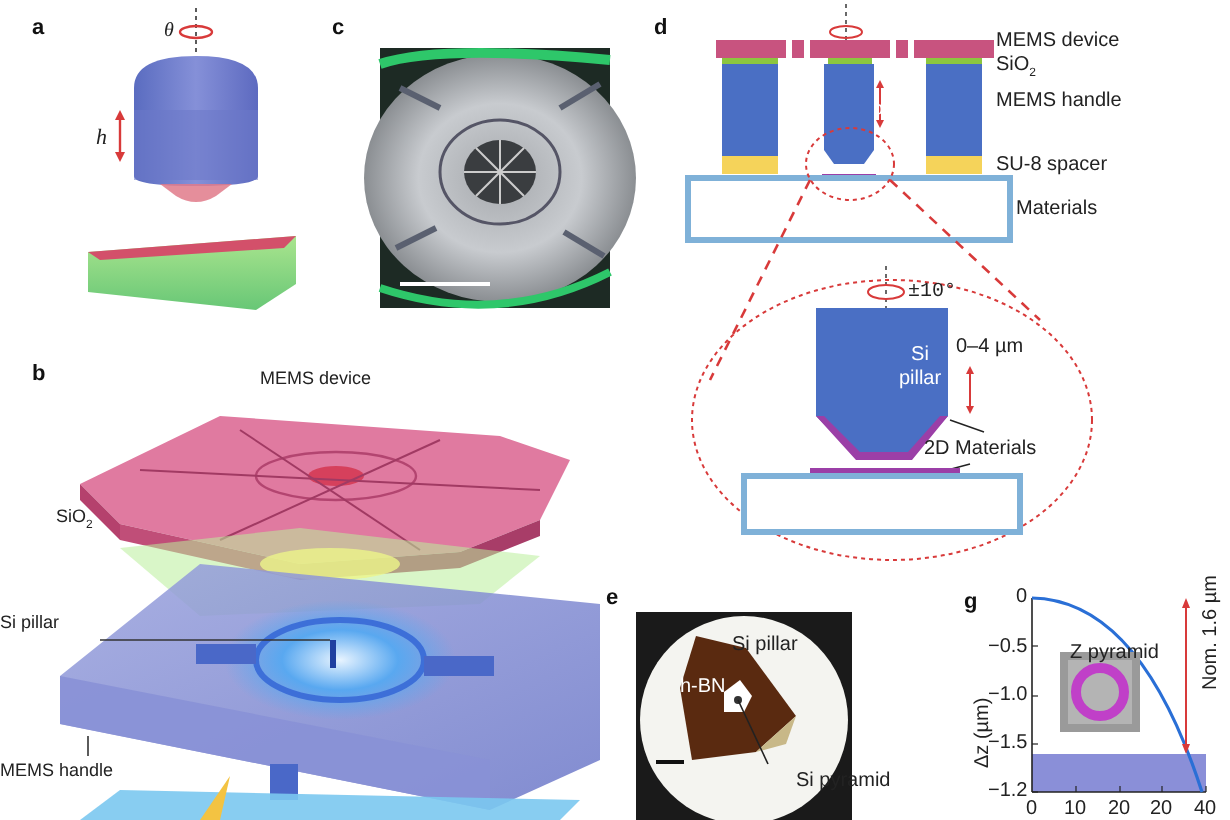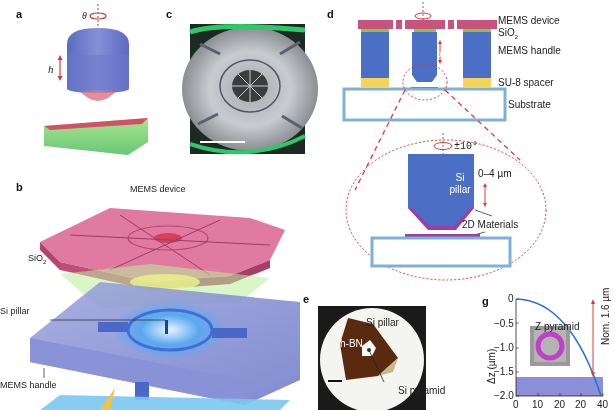--- a/index.html
+++ b/index.html
@@ -171,21 +171,21 @@
   <rect x="52" y="238" width="138" height="28" fill="#fff" stroke="#7fb1d8" stroke-width="3"></rect>
 </svg>
 <div class="lbl-w" style="left:414px;top:38px;width:32px;line-height:11px;">
     <div>Si</div>
     <div>pillar</div>
   </div>
 <div class="lbl" style="left:498px;top:15px;font-size:10px;">MEMS device</div>
 <div class="lbl" style="left:498px;top:27px;font-size:10px;"><span>SiO</span><sub style="font-size:6px;">2</sub></div>
 <div class="lbl" style="left:498px;top:45px;font-size:10px;">MEMS handle</div>
 <div class="lbl" style="left:498px;top:77px;font-size:10px;">SU-8 spacer</div>
-<div class="lbl" style="left:508px;top:99px;font-size:10px;">Substrate</div>
+<div class="lbl" style="left:508px;top:99px;font-size:10px;">Materials</div>
 <div class="lbl" style="left:454px;top:141px;font-size:10px;font-family:Liberation Mono, monospace;">±10°</div>
 <div class="lbl-w" style="left:424px;top:172px;width:40px;line-height:12px;font-size:10px;">
     <div>Si</div>
     <div>pillar</div>
   </div>
 <div class="lbl" style="left:478px;top:168px;font-size:10px;">0–4 µm</div>
 <div class="lbl" style="left:462px;top:219px;font-size:10px;">2D Materials</div>
 
 <div class="plabel" style="left:303px;top:293px;">e</div>
 <svg width="108" height="104" style="left:318px;top:306px;">
@@ -229,18 +229,18 @@
   <polygon points="113,9 111,14 115,14" fill="#d83a3a"></polygon>
   <polygon points="113,87 111,82 115,82" fill="#d83a3a"></polygon>
 </svg>
 <div class="lbl" style="left:535px;top:321px;font-size:10px;">Z pyramid</div>
 <div class="lbl" style="left:600px;top:345px;font-size:10px;transform:rotate(-90deg);transform-origin:left top;">Nom. 1.6 µm</div>
 <div class="lbl" style="left:486px;top:384px;font-size:10px;transform:rotate(-90deg);transform-origin:left top;">Δz (µm)</div>
 <div class="lbl" style="left:508px;top:293px;font-size:10px;">0</div>
 <div class="lbl" style="left:494px;top:318px;font-size:10px;">−0.5</div>
 <div class="lbl" style="left:494px;top:342px;font-size:10px;">−1.0</div>
 <div class="lbl" style="left:494px;top:366px;font-size:10px;">−1.5</div>
-<div class="lbl" style="left:494px;top:390px;font-size:10px;">−2.0</div>
+<div class="lbl" style="left:494px;top:390px;font-size:10px;">−1.2</div>
 <div class="lbl" style="left:513px;top:399px;font-size:10px;">0</div>
 <div class="lbl" style="left:532px;top:399px;font-size:10px;">10</div>
 <div class="lbl" style="left:554px;top:399px;font-size:10px;">20</div>
 <div class="lbl" style="left:575px;top:399px;font-size:10px;">20</div>
 <div class="lbl" style="left:597px;top:399px;font-size:10px;">40</div>
 
 </body></html>

